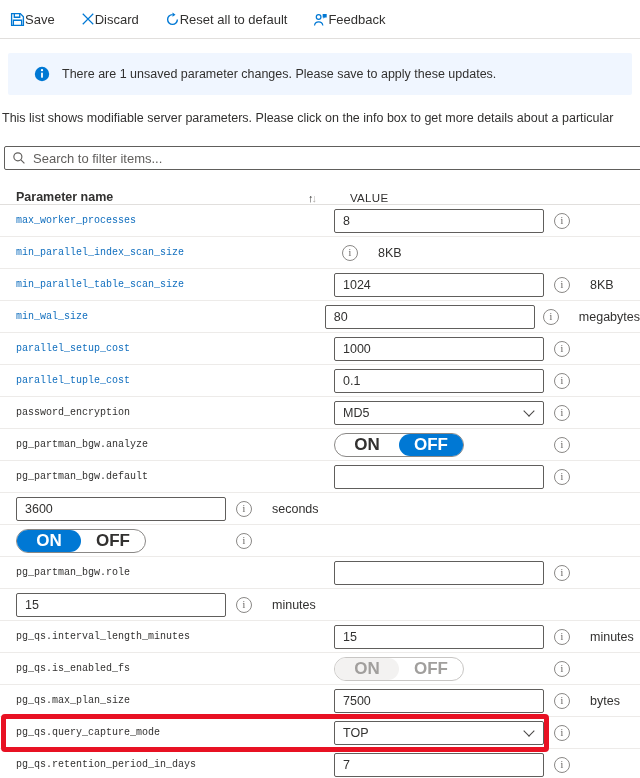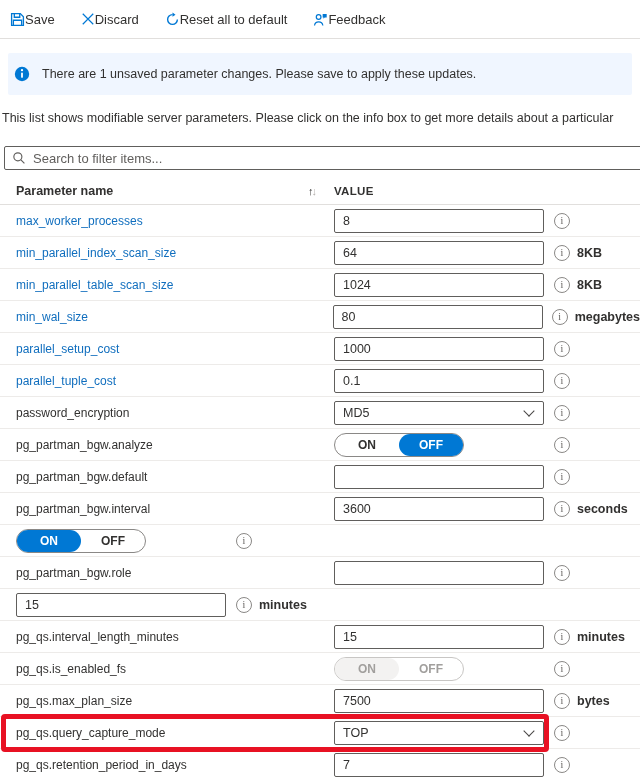--- a/index.html
+++ b/index.html
@@ -5,63 +5,63 @@
   html,body{margin:0;padding:0;}
   body{width:640px;height:778px;overflow:hidden;background:#fff;color:#323130;
        font-family:"Liberation Sans",sans-serif;}
   
   .toolbar{display:flex;align-items:center;height:39px;padding-left:10px;gap:26px;
            border-bottom:1px solid #e1dfdd;box-sizing:border-box;}
   .tb-item{display:flex;align-items:center;font-size:13px;cursor:pointer;white-space:nowrap;}
   .tb-icon{display:flex;align-items:center;}
   
   .banner{margin:14px 8px 0;height:42px;background:#f0f6ff;border-radius:2px;display:flex;
-          align-items:center;gap:12px;padding:0 6px;font-size:12.5px;box-sizing:border-box;}
+          align-items:center;gap:12px;padding:0 26px;font-size:12.5px;box-sizing:border-box;}
   .banner-icon{display:flex;align-items:center;}
   
   .desc{margin:16px 0 0 2px;font-size:12.5px;line-height:15px;white-space:nowrap;overflow:hidden;}
   
   .search{margin:20px 0 0 4px;width:650px;height:24px;border:1px solid #605e5c;border-radius:2px;
           display:flex;align-items:center;padding:0 7px;gap:7px;box-sizing:border-box;}
   .search input{border:none;outline:none;flex:1;font-family:"Liberation Sans",sans-serif;
           font-size:13px;color:#323130;background:transparent;padding:0;}
   .search input::placeholder{color:#605e5c;}
   
-  .thead{margin-top:8px;height:27px;display:flex;align-items:center;border-bottom:1px solid #e1dfdd;
+  .thead{margin-top:8px;height:27px;display:flex;align-items:flex-end;border-bottom:1px solid #e1dfdd;
          padding-left:16px;box-sizing:border-box;}
   .h-name{width:292px;font-size:12.5px;font-weight:bold;}
   .sorts{width:26px;font-size:11px;cursor:pointer;}
   .s-up{color:#323130;} .s-dn{color:#b3b0ad;margin-left:-2px;}
-  .h-value{font-size:11.5px;font-weight:bold;letter-spacing:.3px;}
+  .h-value{font-size:11.5px;font-weight:normal;letter-spacing:.3px;margin-left:16px;}
   
   .row{height:32px;display:flex;align-items:center;border-bottom:1px solid #edebe9;
        padding-left:16px;box-sizing:border-box;position:relative;}
-  .pname{width:318px;font-size:12px;white-space:nowrap;overflow:hidden;}
+  .pname{width:318px;font-size:10px;white-space:nowrap;overflow:hidden;font-family:Liberation Mono, monospace;}
   .plink{color:#106ebe;cursor:pointer;}
   .ctrl{width:212px;display:flex;align-items:center;}
   .vinput{width:210px;height:24px;border:1px solid #605e5c;border-radius:2px;padding:0 8px;
           box-sizing:border-box;font-family:"Liberation Sans",sans-serif;font-size:12.5px;
           color:#323130;outline:none;background:#fff;}
   .vselect{width:210px;height:24px;border:1px solid #605e5c;border-radius:2px;display:flex;
            align-items:center;justify-content:space-between;padding:0 10px 0 8px;
            box-sizing:border-box;font-size:12.5px;cursor:pointer;background:#fff;gap:40px;}
   .chev{width:7px;height:7px;border-right:1.5px solid #484644;border-bottom:1.5px solid #484644;
         transform:rotate(45deg);margin-top:-4px;}
   .toggle{width:130px;height:24px;border:1px solid #8a8886;border-radius:13px;display:flex;
           box-sizing:border-box;cursor:pointer;background:#fff;}
-  .seg{flex:1;display:flex;align-items:center;justify-content:center;font-size:12px;
+  .seg{flex:1;display:flex;align-items:center;justify-content:center;font-size:17px;
        font-weight:600;color:#323130;border-radius:13px;}
   .segon{background:#0078d4;color:#fff;}
   .tdis{border-color:#c8c6c4;cursor:default;}
   .tdis .seg{color:#a19f9d;}
   .segdis{background:#f3f2f1;color:#a19f9d;}
   .info{width:14px;height:14px;min-width:14px;border:1px solid #8a8886;border-radius:50%;
         display:flex;align-items:center;justify-content:center;font-size:10px;line-height:1;
         color:#605e5c;margin-left:8px;font-family:"Liberation Serif",serif;cursor:pointer;}
-  .unit{margin-left:7px;font-size:12.5px;white-space:nowrap;font-weight:bold;}
+  .unit{margin-left:20px;font-size:12.5px;white-space:nowrap;}
   .hl{position:absolute;left:1px;top:-3px;width:548px;height:38px;border:5px solid #e81123;
       border-radius:4px;box-sizing:border-box;z-index:3;pointer-events:none;}
 </style>
 </head>
 <body>
 
 <div class="toolbar">
   <div class="tb-item">
     <span class="tb-icon">
       <svg width="15" height="15" viewBox="0 0 16 16">
@@ -133,23 +133,20 @@
 <div id="tbody">
     <div class="row">
       <span class="pname plink">max_worker_processes</span>
       <div class="ctrl">
         <input class="vinput" type="text" value="8" style="">
       </div>
       <span class="info">i</span>
     </div>
     <div class="row">
       <span class="pname plink">min_parallel_index_scan_size</span>
-      <div class="ctrl">
-        <input class="vinput" type="text" value="64" style="">
-      </div>
       <span class="info">i</span>
       <span class="unit">8KB</span>
     </div>
     <div class="row">
       <span class="pname plink">min_parallel_table_scan_size</span>
       <div class="ctrl">
         <input class="vinput" type="text" value="1024" style="">
       </div>
       <span class="info">i</span>
       <span class="unit">8KB</span>
@@ -197,21 +194,20 @@
       <span class="info">i</span>
     </div>
     <div class="row">
       <span class="pname">pg_partman_bgw.default</span>
       <div class="ctrl">
         <input class="vinput" type="text" style="">
       </div>
       <span class="info">i</span>
     </div>
     <div class="row">
-      <span class="pname">pg_partman_bgw.interval</span>
       <div class="ctrl">
         <input class="vinput" type="text" value="3600" style="">
       </div>
       <span class="info">i</span>
       <span class="unit">seconds</span>
     </div>
     <div class="row">
       <div class="ctrl">
         <div class="toggle">
           <span class="seg segon">ON</span>

